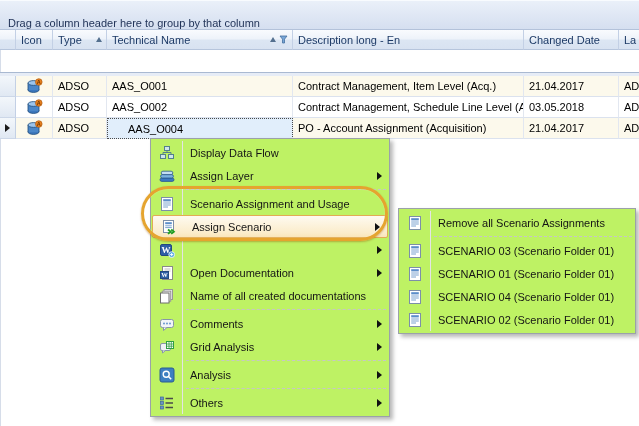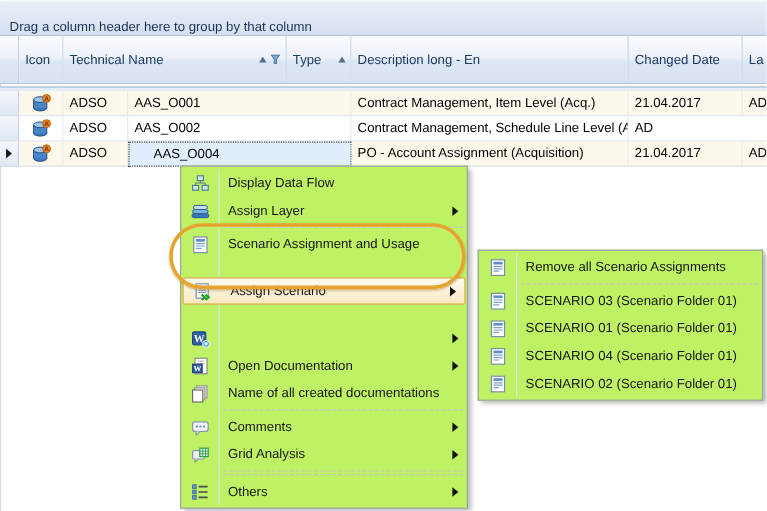--- a/index.html
+++ b/index.html
@@ -34,57 +34,57 @@
   .menu{position:absolute;background:#bef264;border:1px solid #9ba1a9;box-shadow:3px 3px 4px rgba(0,0,0,.28);
     padding:2px 0;box-sizing:border-box;z-index:10;}
   .menu::before{content:"";position:absolute;left:31px;top:2px;bottom:2px;width:1px;background:#e4e4e4;}
   .mi{position:relative;height:23px;display:flex;align-items:center;cursor:default;}
   .mico{width:31px;display:flex;justify-content:center;align-items:center;flex:none;}
   .mlabel{margin-left:8px;color:#151515;}
   .arrow{position:absolute;right:7px;width:0;height:0;border-top:4px solid transparent;
     border-bottom:4px solid transparent;border-left:5px solid #111;}
   .msep{border-top:1px dashed #c6c6c6;height:0;margin:2px 3px 2px 35px;}
   .mi.hl{background:linear-gradient(#fefaf0,#fbeccb 80%,#f9e6ba);border:1px solid #e2ac54;
-    border-radius:2px;margin:16px 1px;height:21px;}
+    border-radius:2px;margin:0 1px;height:21px;}
   .mi.hl::before{content:"";}
 
   
   .callout{position:absolute;left:141px;top:186px;width:247px;height:55px;border:3px solid #e5a42f;
     border-radius:28px;box-sizing:border-box;z-index:40;pointer-events:none;
     box-shadow:0 1px 2px rgba(150,90,10,.45), inset 0 0 1px rgba(255,255,255,.7);}
 </style>
 </head>
 <body>
 
 <div class="screen">
   <div class="left-border"></div>
 
   <div class="group-panel">
     <span>Drag a column header here to group by that column</span>
   </div>
 
-  <div class="grow" style="top:30px;height:40px;">
+  <div class="grow" style="top:30px;height:20px;">
     <div class="cell hcell c0"></div>
     <div class="cell hcell c1">
       <span>Icon</span>
+    </div>
+    <div class="cell hcell c2">
+      <span>Type</span>
+      <span class="sortwrap">
+          <span class="sort-asc"></span>
+        </span>
     </div>
     <div class="cell hcell c3">
       <span>Technical Name</span>
       <span class="sortwrap">
         <span class="sort-asc"></span>
         <svg width="9" height="9" viewBox="0 0 9 9">
             <path d="M1 1 H8 L5.5 4.2 V8 H3.5 V4.2 Z" fill="#7aa7d8" stroke="#44709f" stroke-width="0.8"></path>
           </svg>
       </span>
-    </div>
-    <div class="cell hcell c2">
-      <span>Type</span>
-      <span class="sortwrap">
-          <span class="sort-asc"></span>
-        </span>
     </div>
     <div class="cell hcell c4">
       <span>Description long - En</span>
     </div>
     <div class="cell hcell c5">
       <span>Changed Date</span>
     </div>
     <div class="cell hcell c6" style="border-right:none;">
       <span>La</span>
     </div>
@@ -152,20 +152,23 @@
     </div>
     <div class="cell dcell white c2">
         <span>ADSO</span>
       </div>
     <div class="cell dcell white c3">
         <span>AAS_O002</span>
       </div>
     <div class="cell dcell white c4">
         <span>Contract Management, Schedule Line Level (Ac...</span>
       </div>
+    <div class="cell dcell white c5">
+        <span>03.05.2018</span>
+      </div>
     <div class="cell dcell white c6" style="border-right:none;">
         <span>AD</span>
       </div>
   </div>
 
   <div class="grow" style="top:118px;height:21px;">
     <div class="cell icell c0">
         <span class="rowptr"></span>
       </div>
     <div class="cell dcell cream c1" style="justify-content:center;padding-left:0;">
@@ -308,20 +311,31 @@
             <rect x="7.5" y="2.5" width="7" height="7" fill="#fff" stroke="#2f9e44"></rect>
             <path d="M7.5 5 H14.5 M7.5 7.2 H14.5 M10 2.5 V9.5 M12.3 2.5 V9.5" stroke="#2f9e44" stroke-width="0.8"></path>
           </svg>
       </span>
       <span class="mlabel">Grid Analysis</span>
       <span class="arrow"></span>
     </div>
 
     <div class="msep"></div>
 
+    <div class="mi">
+      <span class="mico">
+        <svg width="16" height="16" viewBox="0 0 16 16">
+            <rect x="1" y="1" width="14" height="14" rx="2" fill="#3d7fc1" stroke="#2a5c93"></rect>
+            <circle cx="7.2" cy="7.2" r="3" fill="none" stroke="#fff" stroke-width="1.4"></circle>
+            <line x1="9.5" y1="9.5" x2="12.2" y2="12.2" stroke="#fff" stroke-width="1.6"></line>
+          </svg>
+      </span>
+      <span class="mlabel">Analysis</span>
+      <span class="arrow"></span>
+    </div>
 
     <div class="msep"></div>
 
     <div class="mi">
       <span class="mico">
         <svg width="16" height="16" viewBox="0 0 16 16">
             <rect x="1.5" y="2" width="3" height="3" fill="#6b93c4" stroke="#3c69a0" stroke-width="0.7"></rect>
             <rect x="1.5" y="6.5" width="3" height="3" fill="#6b93c4" stroke="#3c69a0" stroke-width="0.7"></rect>
             <rect x="1.5" y="11" width="3" height="3" fill="#6b93c4" stroke="#3c69a0" stroke-width="0.7"></rect>
             <path d="M6.5 3.5 H14 M6.5 8 H14 M6.5 12.5 H14" stroke="#4a4a4a" stroke-width="1.4"></path>

